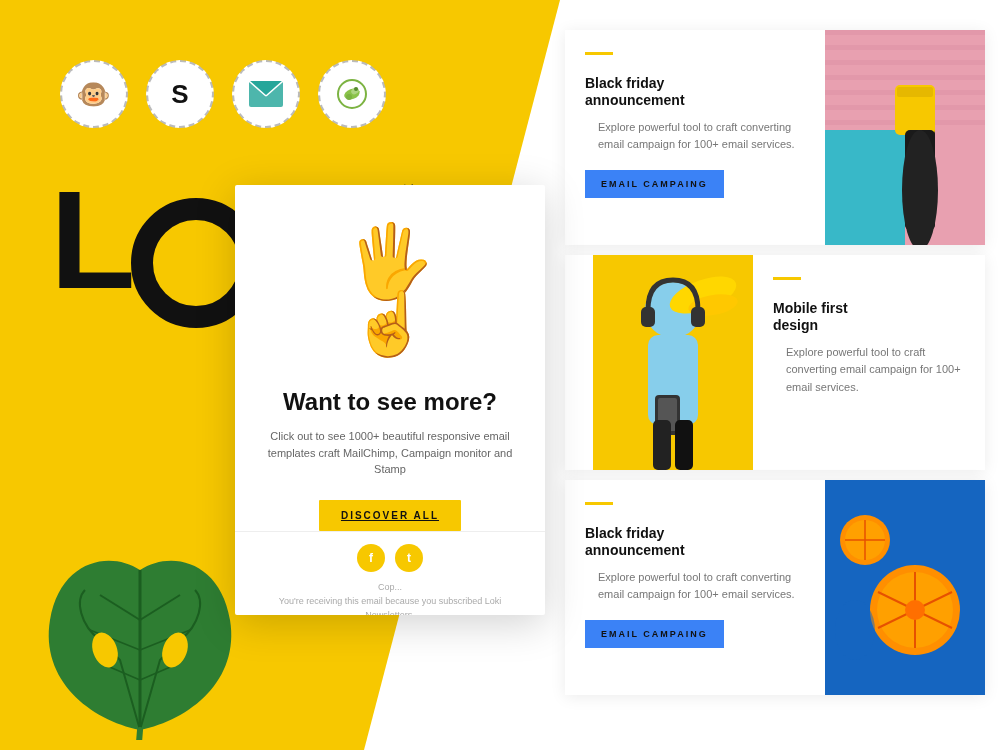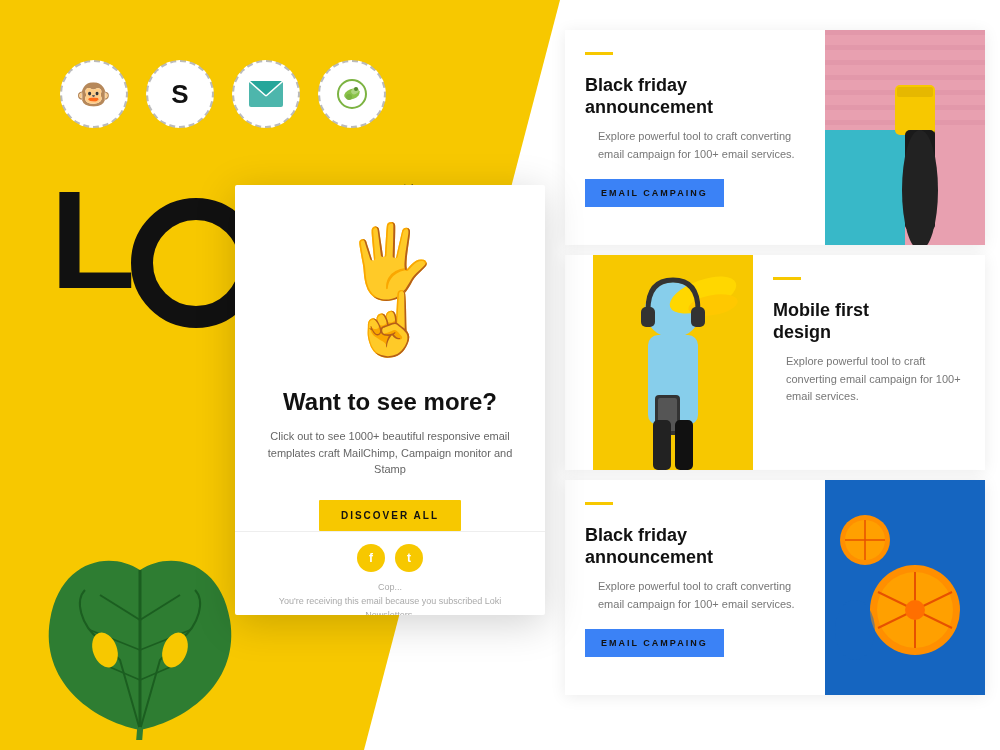--- a/index.html
+++ b/index.html
@@ -151,20 +151,21 @@
       color: #111;
       font-size: 10px;
       font-weight: 700;
       letter-spacing: 2px;
       text-transform: uppercase;
       border: none;
       padding: 10px 22px;
       margin-top: 22px;
       cursor: pointer;
       border-radius: 1px;
+      text-decoration: underline;
     }
 
     .card-footer {
       margin-top: auto;
       width: 100%;
       padding: 12px 20px;
       border-top: 1px solid #eee;
       text-align: center;
     }
 
@@ -218,21 +219,21 @@
     }
 
     .feature-card-accent {
       width: 28px;
       height: 3px;
       background: #F7C800;
       margin-bottom: 12px;
     }
 
     .feature-card-title {
-      font-size: 18px;
+      font-size: 14px;
       font-weight: 800;
       color: #111;
       line-height: 1.2;
       margin-bottom: 10px;
       margin-top: 20px;
     }
 
     .feature-card-desc {
       font-size: 11px;
       color: #777;

